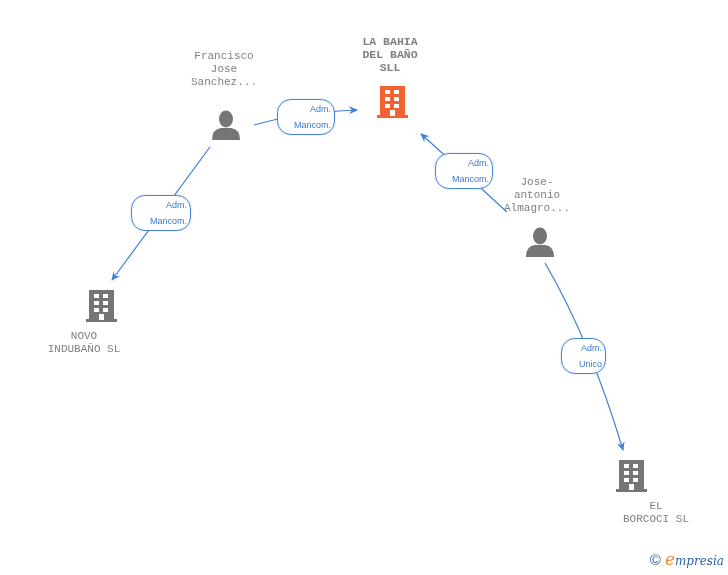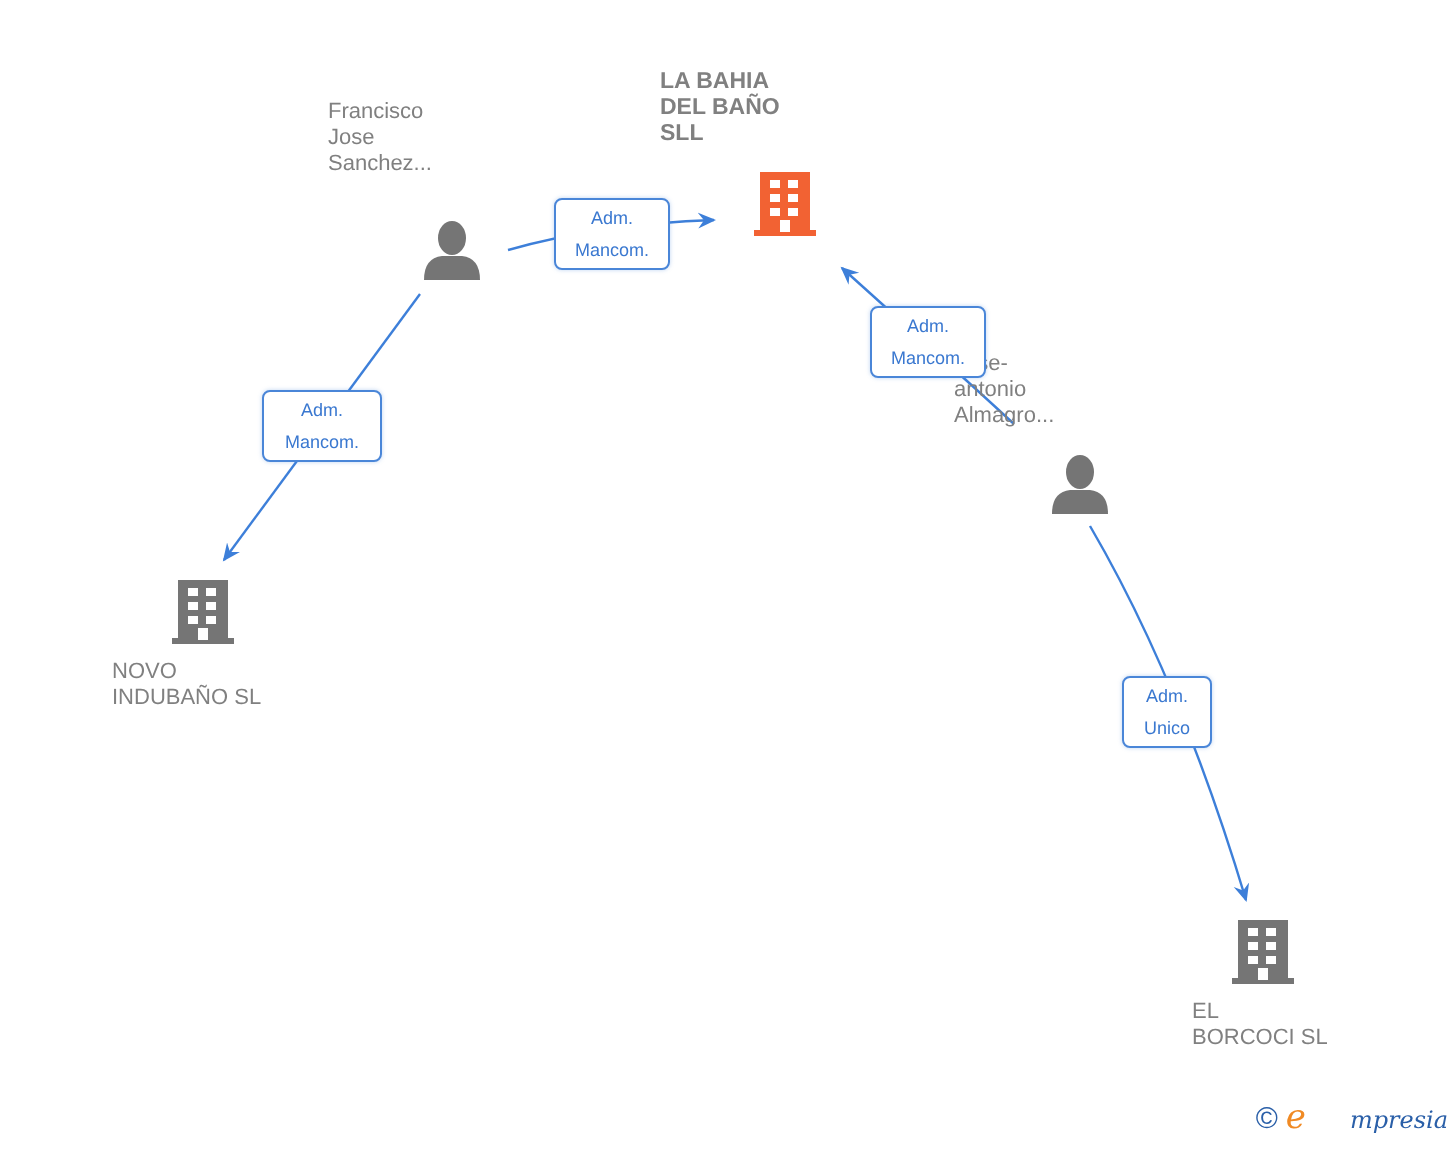--- a/index.html
+++ b/index.html
@@ -1,23 +1,23 @@
 <!DOCTYPE html>
 <html><head>
   <meta charset="utf-8">
   <style>
     html, body { margin: 0; padding: 0; background: #ffffff; }
     body { width: 728px; height: 575px; position: relative; overflow: hidden; font-family: "Liberation Sans", sans-serif; }
     #canvas { position: absolute; left: 0; top: 0; width: 728px; height: 575px; }
-    .node-label { position: absolute; text-align: left; font-size: 11px; line-height: 13px; color: #808080; white-space: pre-line; width: 120px; }
+    .node-label { position: absolute; text-align: center; font-size: 11px; line-height: 13px; color: #808080; white-space: pre-line; width: 120px; font-family: Liberation Mono, monospace; }
     .node-label.main { font-weight: bold; color: #808080; font-size: 11.5px; }
-    .edge-label { position: absolute; background: #ffffff; border: 1px solid #4a86d8; border-radius: 4px; color: #3a78d0; font-size: 9px; line-height: 16px; text-align: center; padding: 1px 3px; box-shadow: 0 0 2px rgba(74,134,216,0.35); white-space: pre-line; cursor: pointer; }
+    .edge-label { position: absolute; background: #ffffff; border: 1px solid #4a86d8; border-radius: 14px; color: #3a78d0; font-size: 9px; line-height: 16px; text-align: right; padding: 1px 3px; box-shadow: 0 0 2px rgba(74,134,216,0.35); white-space: pre-line; cursor: pointer; }
     .footer { position: absolute; right: 4px; bottom: 6px; font-size: 13px; color: #2a5fa8; display: flex; align-items: center; gap: 4px; }
     .footer .copy { font-size: 15px; color: #2a5fa8; }
-    .footer .brand { font-family: "DejaVu Serif", serif; font-style: italic; color: #2a5fa8; font-size: 12px; margin-left: 22px; }
+    .footer .brand { font-family: "DejaVu Serif", serif; font-style: italic; color: #2a5fa8; font-size: 12px; }
     .footer .brand-e { color: #f08a24; font-size: 17px; font-style: italic; font-family: "DejaVu Serif", serif; }
   </style>
 </head>
 <body>
 
 <svg id="canvas" width="728" height="575" viewBox="0 0 728 575">
   <defs>
     <marker id="arrow" markerWidth="10" markerHeight="10" refX="8" refY="5" orient="auto" markerUnits="userSpaceOnUse">
       <path d="M0,1 L9,5 L0,9 L3,5 Z" fill="#3d7fd9"></path>
     </marker>
@@ -81,21 +81,21 @@
 
 <div class="node-label main" style="left:330px; top:35px;">LA BAHIA
 DEL BAÑO
 SLL</div>
 <div class="node-label" style="left:164px; top:50px;">Francisco
 Jose
 Sanchez...</div>
 <div class="node-label" style="left:477px; top:176px;">Jose-
 antonio
 Almagro...</div>
-<div class="node-label" style="left:56px; top:330px;">NOVO
+<div class="node-label" style="left:24px; top:330px;">NOVO
 INDUBAÑO SL</div>
 <div class="node-label" style="left:596px; top:500px;">EL
 BORCOCI SL</div>
 
 <div class="edge-label" style="left:277px; top:99px; width:50px;">Adm.
 Mancom.</div>
 <div class="edge-label" style="left:435px; top:153px; width:50px;">Adm.
 Mancom.</div>
 <div class="edge-label" style="left:131px; top:195px; width:52px;">Adm.
 Mancom.</div>

